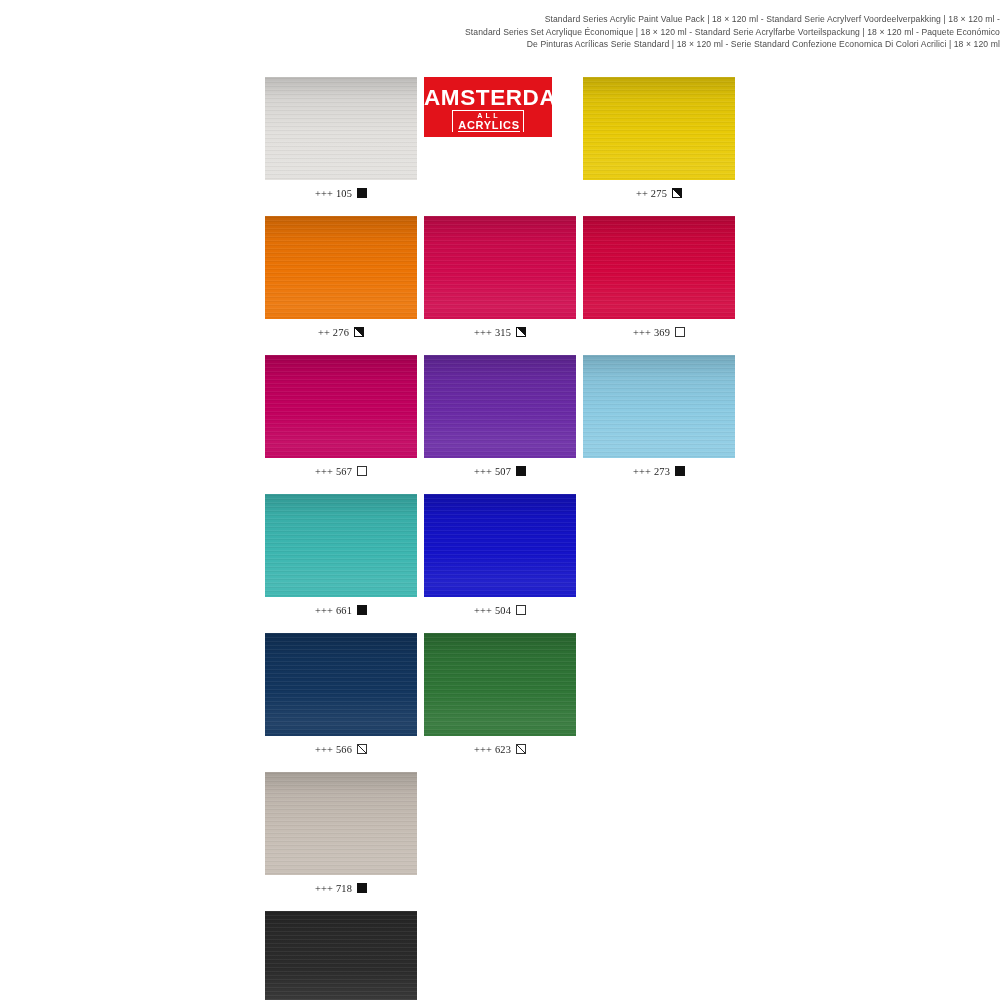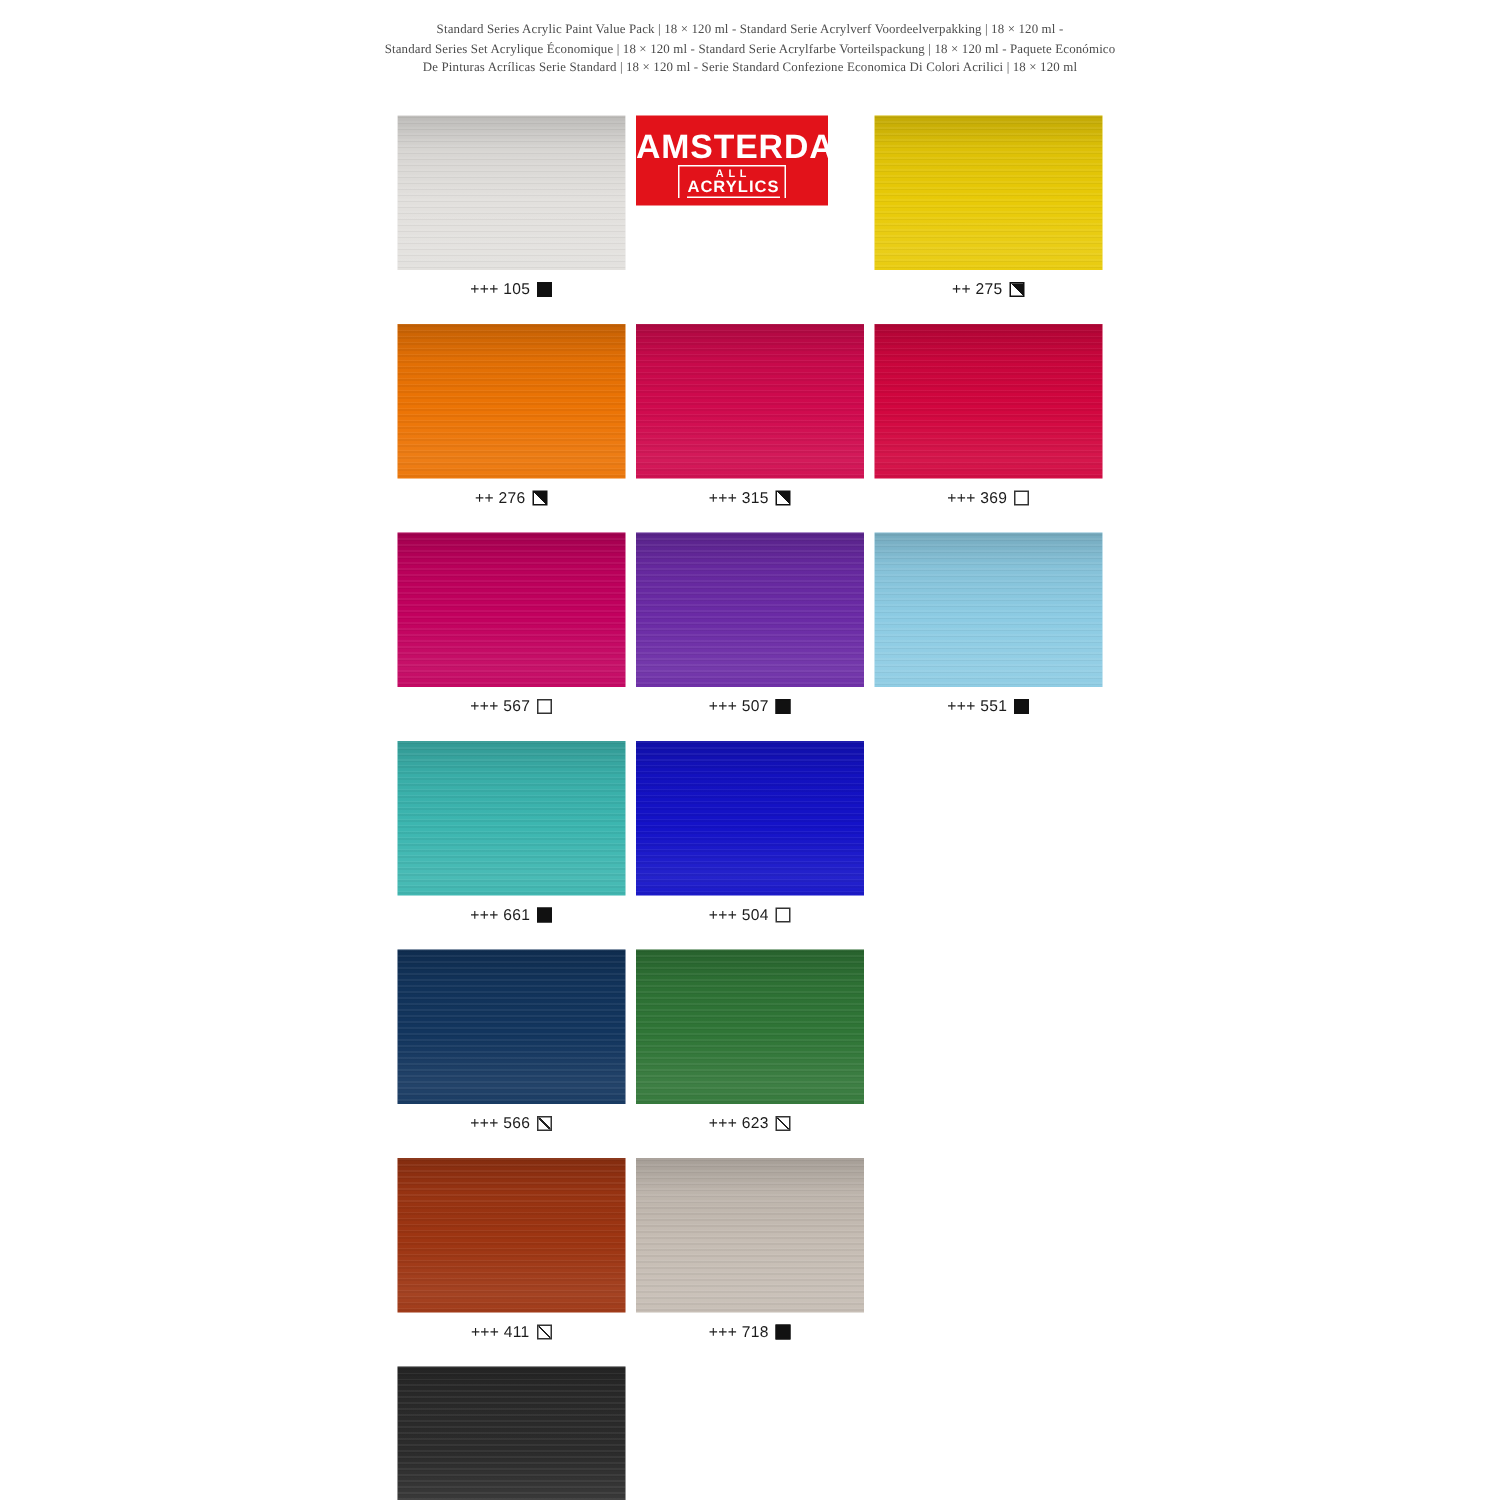--- a/index.html
+++ b/index.html
@@ -8,26 +8,26 @@
     background:#ffffff;
     font-family:"Liberation Sans", sans-serif;
     color:#2b2b2b;
     overflow:hidden;
   }
   .page{position:relative;width:1000px;height:1000px;}
 
   
   .header{
     position:absolute;left:0;top:13px;width:1000px;
-    text-align:center;
+    text-align:right;
     font-size:8.6px;
     line-height:12.6px;
     color:#4c4c4c;
     letter-spacing:0.1px;
-    font-family:Liberation Serif, serif;
+    font-family:Liberation Sans, sans-serif;
   }
   .header div{white-space:nowrap;}
 
   
   .grid{
     position:absolute;
     left:265px;top:77px;
     width:470px;
   }
   .row{
@@ -122,21 +122,21 @@
   
   .label{
     height:26px;
     display:flex;
     align-items:center;
     justify-content:center;
     gap:5px;
     font-size:10.4px;
     color:#1c1c1c;
     letter-spacing:0.2px;
-    font-family:Liberation Sans, sans-serif;
+    font-family:Liberation Serif, serif;
   }
   .label .code{white-space:nowrap;}
 
   
   .opq{
     width:10px;height:10px;
     box-sizing:border-box;
     display:inline-block;
     position:relative;
     flex:0 0 auto;
@@ -220,21 +220,21 @@
         <div class="cell">
           <div class="swatch paint" style="background: rgb(106, 42, 165);"></div>
           <div class="label">
             <span class="code">+++ 507</span>
             <span class="opq full"></span>
           </div>
         </div>
         <div class="cell">
           <div class="swatch paint" style="background: rgb(140, 203, 227);"></div>
           <div class="label">
-            <span class="code">+++ 551</span>
+            <span class="code">+++ 273</span>
             <span class="opq full"></span>
           </div>
         </div>
       </div>
       <div class="row">
         <div class="cell">
           <div class="swatch paint" style="background: rgb(60, 182, 176);"></div>
           <div class="label">
             <span class="code">+++ 661</span>
             <span class="opq full"></span>
@@ -259,27 +259,20 @@
         <div class="cell">
           <div class="swatch paint" style="background: rgb(47, 117, 54);"></div>
           <div class="label">
             <span class="code">+++ 623</span>
             <span class="opq diag"></span>
           </div>
         </div>
       </div>
       <div class="row">
         <div class="cell">
-          <div class="swatch paint" style="background: rgb(158, 53, 18);"></div>
-          <div class="label">
-            <span class="code">+++ 411</span>
-            <span class="opq diag"></span>
-          </div>
-        </div>
-        <div class="cell">
           <div class="swatch paint" style="background: rgb(198, 189, 180);"></div>
           <div class="label">
             <span class="code">+++ 718</span>
             <span class="opq full"></span>
           </div>
         </div>
       </div>
       <div class="row">
         <div class="cell">
           <div class="swatch paint" style="background: rgb(43, 43, 43);"></div>

